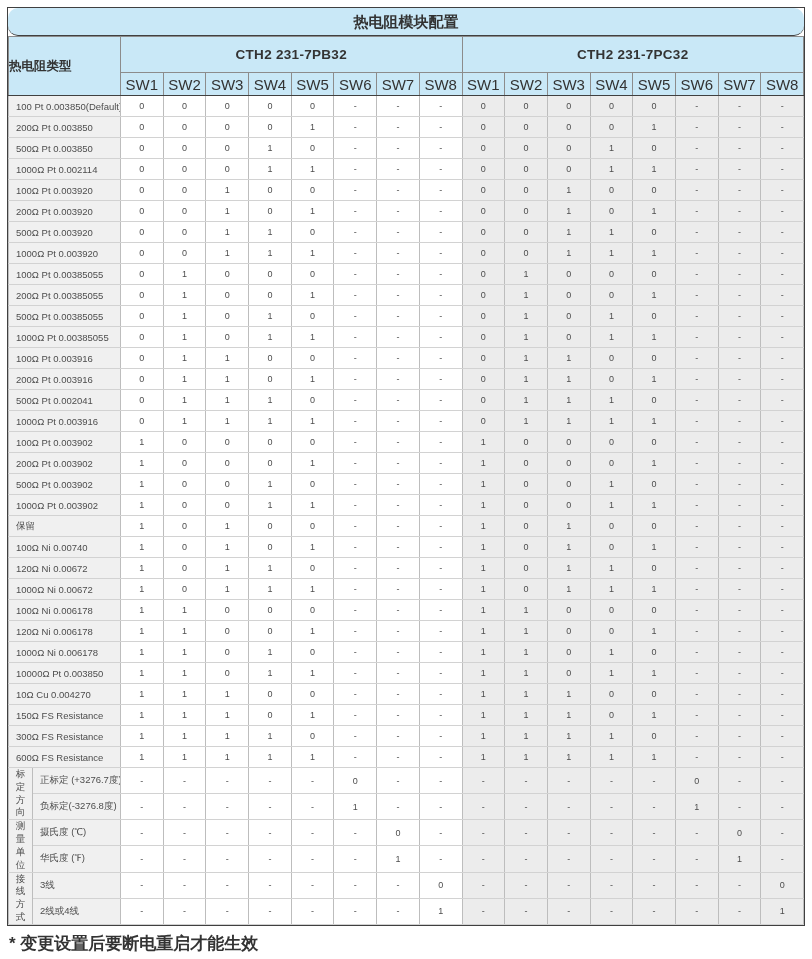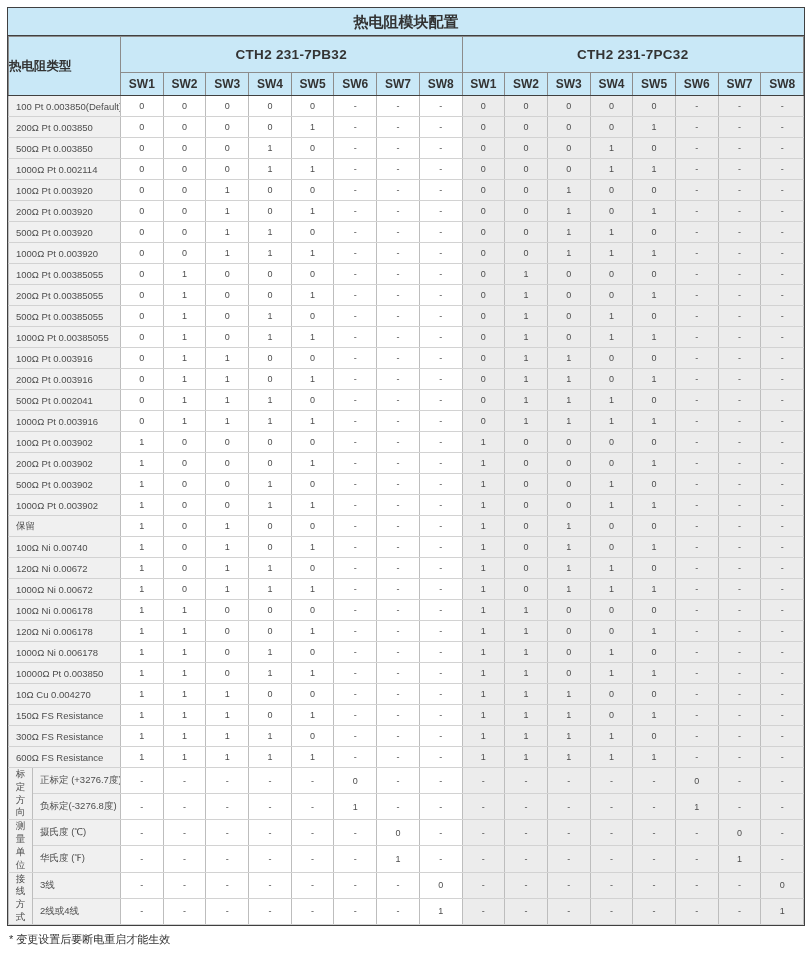--- a/index.html
+++ b/index.html
@@ -10,37 +10,38 @@
     color:var(--text_dark, #333);
   }
   .wrap { border:1.5px solid var(--border_dark,#404040); background:#fff; }
   .title-bar {
     background:var(--header_bg,#c9e8f7);
     height:28px; line-height:28px;
     text-align:center;
     font-size:15px; font-weight:600;
     color:var(--text_dark,#333);
     border-bottom:1.5px solid var(--border_dark,#404040);
+    border-radius:10px;
   }
   table { width:100%; border-collapse:collapse; table-layout:fixed; }
   col.c-g { width:24px; }
   col.c-s { width:88px; }
 
   thead th {
     background:var(--header_bg,#c9e8f7);
     color:var(--text_dark,#333);
     border:1px solid var(--border_mid,#8c8c8c);
   }
   th.type-h {
     font-size:12.5px; font-weight:700;
     text-align:left; padding-left:0;
     border-bottom:1.5px solid var(--border_dark,#404040);
   }
   th.mod-h { height:36px; font-size:13.5px; font-weight:700; letter-spacing:.3px; }
-  th.sw-h  { height:23px; font-size:12px;  font-weight:700;
+  th.sw-h  { height:23px; font-size:15px;  font-weight:400;
              border-bottom:1.5px solid var(--border_dark,#404040); }
 
   tbody td {
     height:21px;
     border-top:1px solid var(--border_light,#d2d2d2);
     border-bottom:1px solid var(--border_light,#d2d2d2);
     border-left:1px solid var(--border_vert,#bdbdbd);
     border-right:1px solid var(--border_vert,#bdbdbd);
     font-size:9px; text-align:center;
     color:var(--text_cell,#4d4d4d);
@@ -54,23 +55,24 @@
   }
   td.glbl {
     background:var(--label_bg,#f0f0f0);
     font-size:9.5px; line-height:1.35;
     text-align:center; padding:0 4px;
     white-space:normal; word-break:break-all;
   }
   td.pc { background:var(--pc32_bg,#ececec); }
 
   .footnote {
-    font-size:11px;
+    font-size:17px;
     color:var(--text_dark,#333);
     padding:6px 0 0 2px;
+    font-weight:bold;
   }
 </style>
 </head>
 <body>
 
 <div class="wrap">
   <div class="title-bar">热电阻模块配置</div>
   <table>
     <colgroup>
       <col class="c-g">

